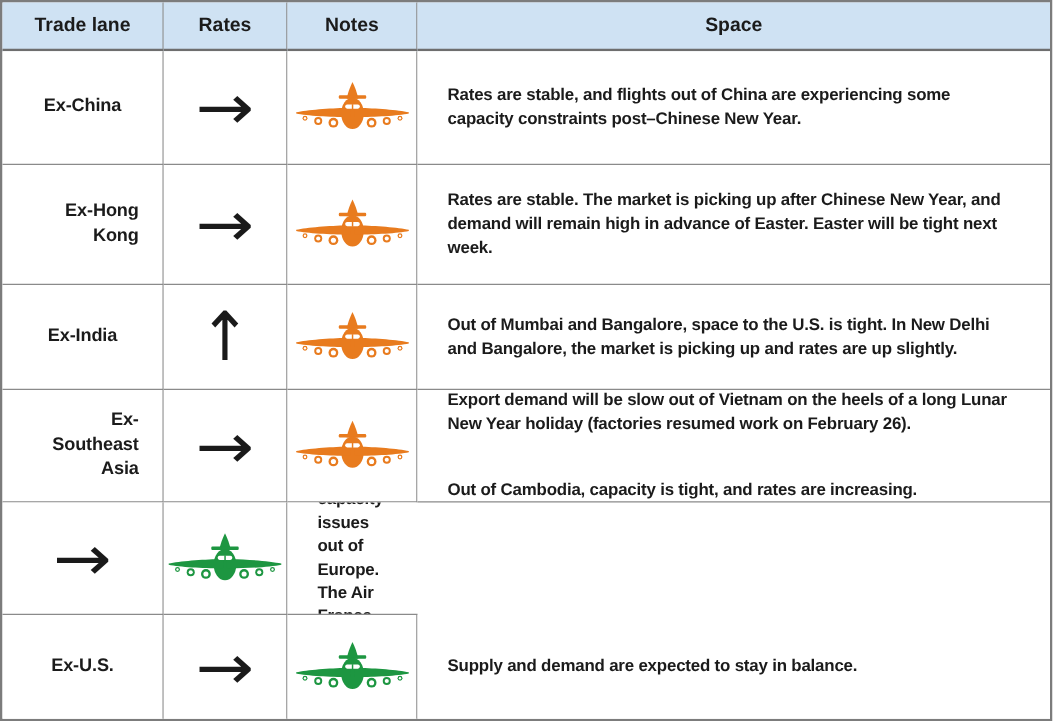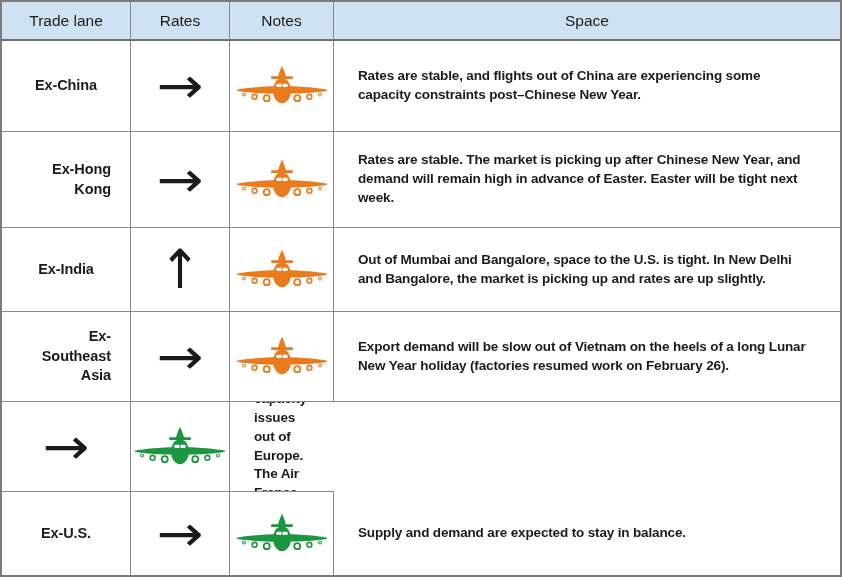--- a/index.html
+++ b/index.html
@@ -25,21 +25,21 @@
     box-sizing:border-box;
     border-right:1.5px solid #8a8a8a;
     border-bottom:1.5px solid #8a8a8a;
     display:flex;align-items:center;justify-content:center;
     background:#fff;overflow:hidden;
   }
   .cell:last-child{border-right:none;}
   .row:last-child .cell{border-bottom:none;}
   .hdr .cell{
     background:#cfe2f3;
-    font-weight:normal;font-size:15.5px;
+    font-weight:bold;font-size:15.5px;
     border-bottom:2px solid #6e6e6e;
   }
   .lane{
     font-weight:bold;font-size:14.5px;text-align:right;
     line-height:1.35;padding:0 19px;letter-spacing:-0.1px;
   }
   .arrow{
     font-family:"DejaVu Sans",sans-serif;
     font-size:50px;line-height:1;color:#1a1a1a;
     transform:scaleX(1.12);
@@ -143,20 +143,21 @@
     <div class="cell">
       <span class="arrow">→</span>
     </div>
     <div class="cell">
       <svg class="plane" viewBox="0 0 120 58" fill="#e87b1e">
           <use href="#plane-shape"></use>
         </svg>
     </div>
     <div class="cell notes">
       <p>Export demand will be slow out of Vietnam on the heels of a long Lunar New Year holiday (factories resumed work on February 26).</p>
+      <p>Out of Cambodia, capacity is tight, and rates are increasing.</p>
     </div>
   </div>
 
   <div class="row">
     <div class="cell">
       <span class="arrow">→</span>
     </div>
     <div class="cell">
       <svg class="plane" viewBox="0 0 120 58" fill="#1d9641">
           <use href="#plane-shape"></use>

